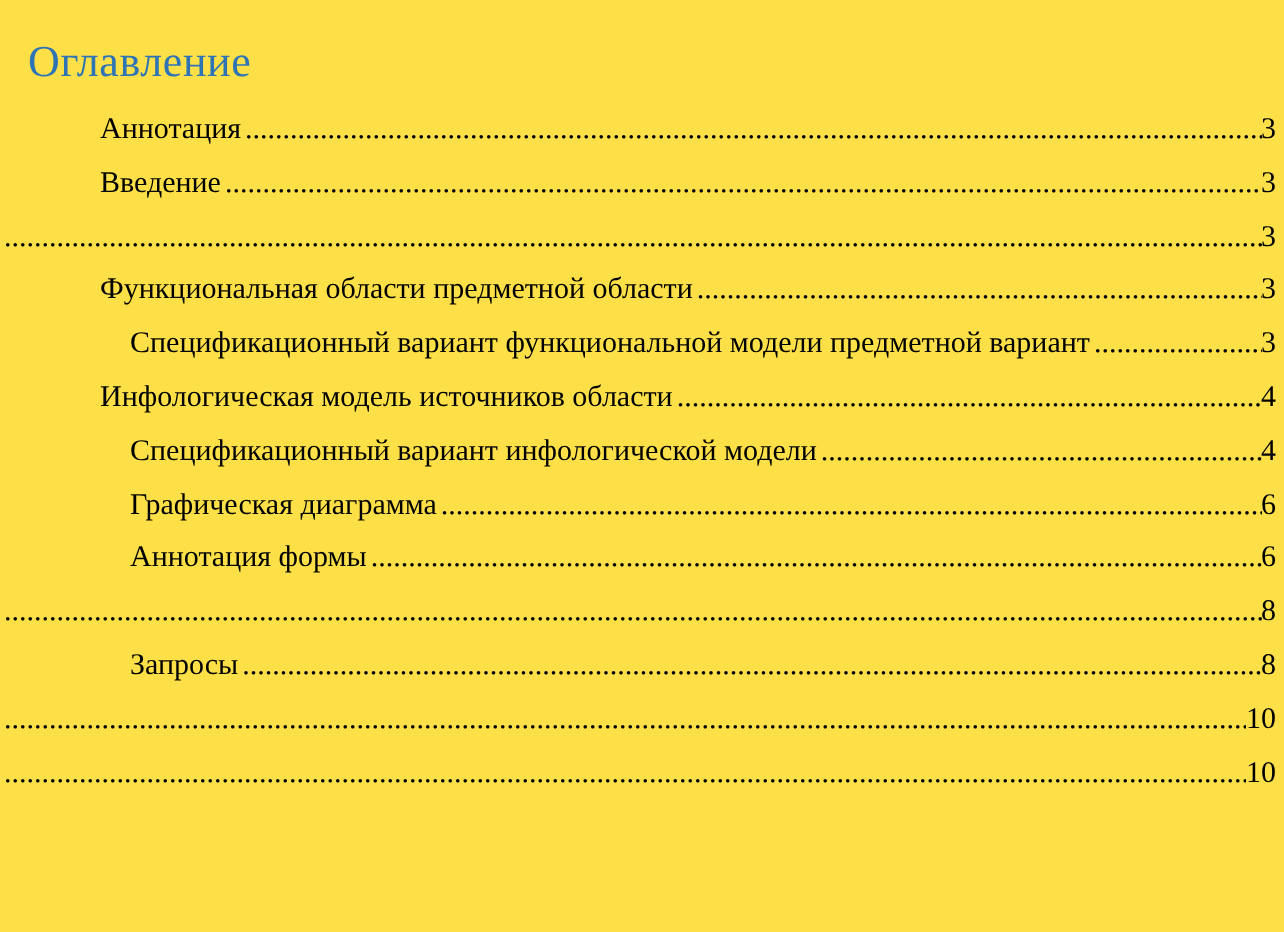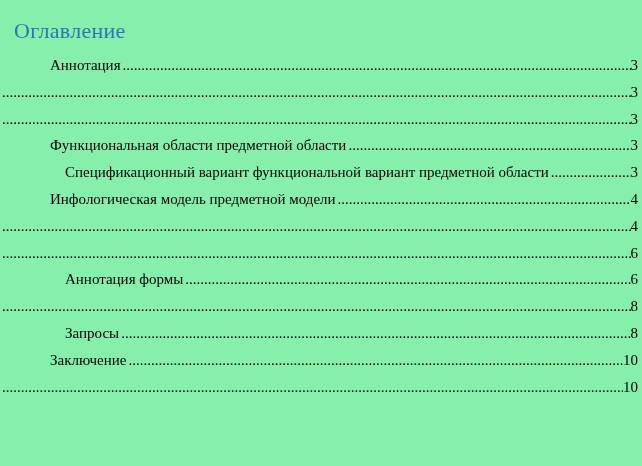--- a/index.html
+++ b/index.html
@@ -4,21 +4,21 @@
 <style>
   html, body {
     margin: 0;
     padding: 0;
     background: #ffffff;
   }
   .page {
     position: relative;
     width: 642px;
     height: 466px;
-    background: #86efac;
+    background: #fde047;
     overflow: hidden;
     font-family: "Liberation Serif", serif;
     color: #000000;
   }
   .toc-title {
     margin: 0;
     position: absolute;
     left: 14px;
     top: 18px;
     font-size: 22px;
@@ -68,66 +68,68 @@
 
 <div class="page">
   <h1 class="toc-title">Оглавление</h1>
   <div class="toc-list" id="toc-list">
       <div class="toc-row level-1">
         <span class="toc-label">Аннотация</span>
         <span class="toc-dots"></span>
         <span class="toc-page">3</span>
       </div>
       <div class="toc-row level-1">
+        <span class="toc-label">Введение</span>
         <span class="toc-dots"></span>
         <span class="toc-page">3</span>
       </div>
       <div class="toc-row level-1">
         <span class="toc-dots"></span>
         <span class="toc-page">3</span>
       </div>
       <div class="toc-row level-1">
         <span class="toc-label">Функциональная области предметной области</span>
         <span class="toc-dots"></span>
         <span class="toc-page">3</span>
       </div>
       <div class="toc-row level-2">
-        <span class="toc-label">Спецификационный вариант функциональной вариант предметной области</span>
+        <span class="toc-label">Спецификационный вариант функциональной модели предметной вариант</span>
         <span class="toc-dots"></span>
         <span class="toc-page">3</span>
       </div>
       <div class="toc-row level-1">
-        <span class="toc-label">Инфологическая модель предметной модели</span>
+        <span class="toc-label">Инфологическая модель источников области</span>
         <span class="toc-dots"></span>
         <span class="toc-page">4</span>
       </div>
       <div class="toc-row level-2">
+        <span class="toc-label">Спецификационный вариант инфологической модели</span>
         <span class="toc-dots"></span>
         <span class="toc-page">4</span>
       </div>
       <div class="toc-row level-2">
+        <span class="toc-label">Графическая диаграмма</span>
         <span class="toc-dots"></span>
         <span class="toc-page">6</span>
       </div>
       <div class="toc-row level-2">
         <span class="toc-label">Аннотация формы</span>
         <span class="toc-dots"></span>
         <span class="toc-page">6</span>
       </div>
       <div class="toc-row level-2">
         <span class="toc-dots"></span>
         <span class="toc-page">8</span>
       </div>
       <div class="toc-row level-2">
         <span class="toc-label">Запросы</span>
         <span class="toc-dots"></span>
         <span class="toc-page">8</span>
       </div>
       <div class="toc-row level-1">
-        <span class="toc-label">Заключение</span>
         <span class="toc-dots"></span>
         <span class="toc-page">10</span>
       </div>
       <div class="toc-row level-1">
         <span class="toc-dots"></span>
         <span class="toc-page">10</span>
       </div>
     </div>
 </div>
 

